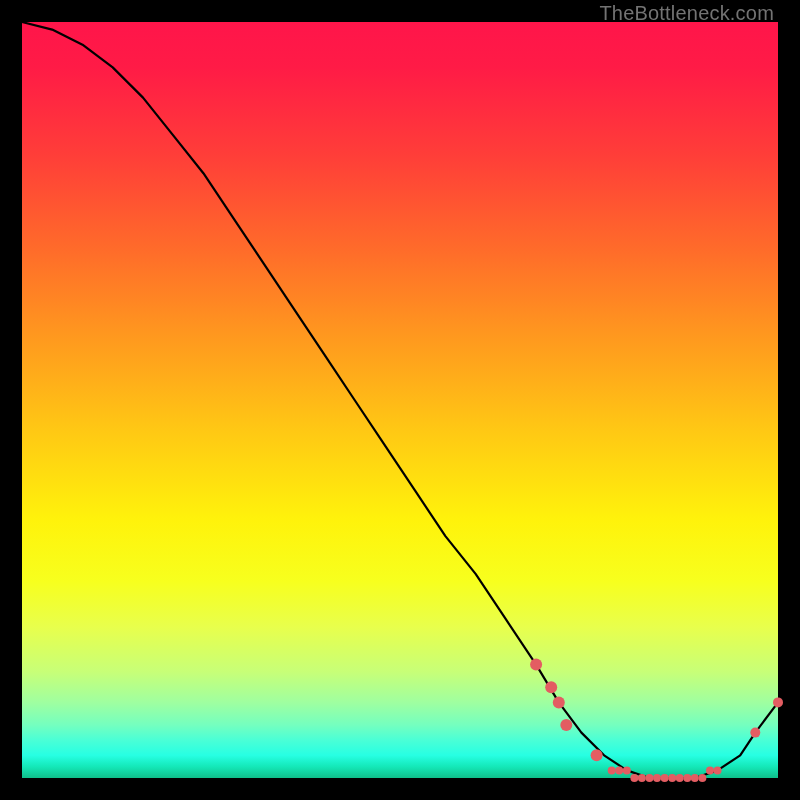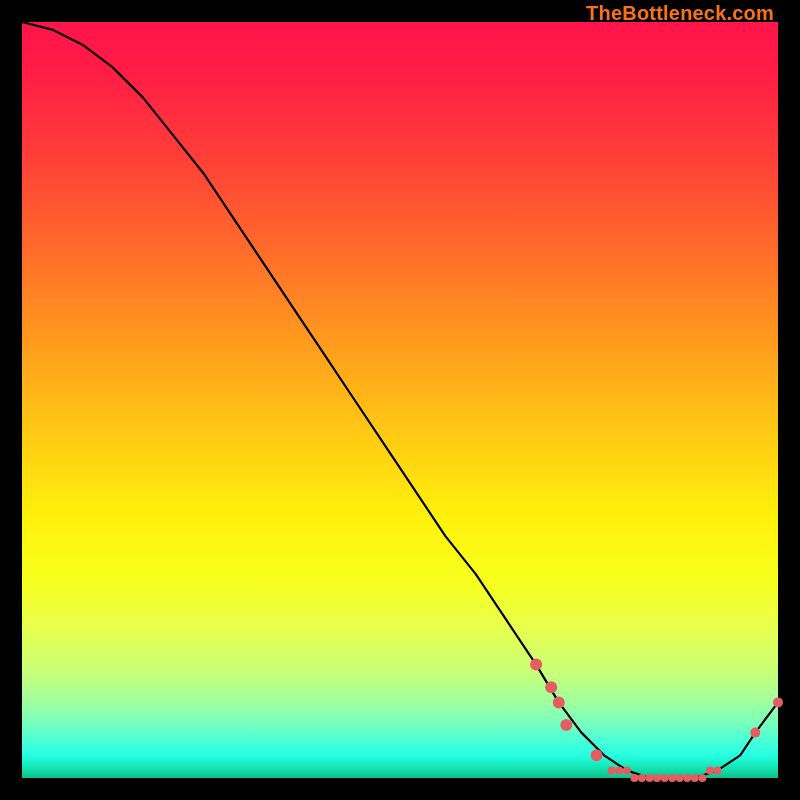--- a/index.html
+++ b/index.html
@@ -38,25 +38,24 @@
       #74ffbf 93%,
       #4affd6 95%,
       #27ffe3 97%,
       #14e8b8 98.5%,
       #0fbf8a 100%);
   }
   .watermark {
     position: absolute;
     top: 2px;
     right: 26px;
-    color: #f97316;
+    color: #737373;
     font-size: 20px;
     letter-spacing: 0.2px;
     user-select: none;
-    font-weight: bold;
   }
   svg.overlay {
     position: absolute;
     left: 22px;
     top: 22px;
     width: 756px;
     height: 756px;
     overflow: visible;
   }
 </style>

